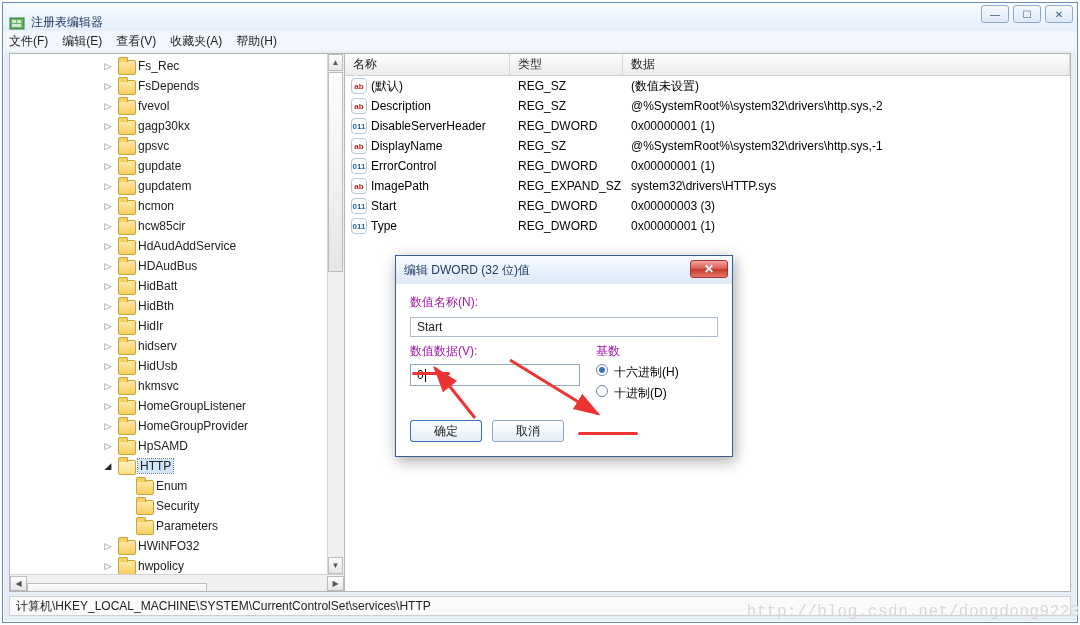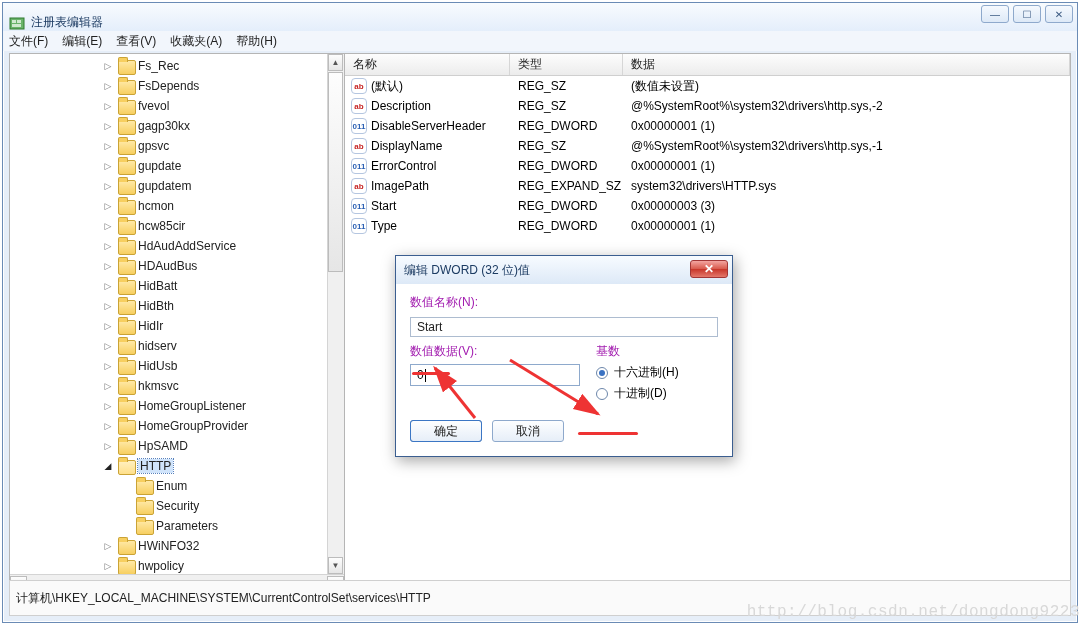--- a/index.html
+++ b/index.html
@@ -36,37 +36,37 @@
 .col{border-right:1px solid #d6d6d6;display:flex;align-items:center;padding:0 8px;color:#222}
 .col.c1{width:165px}.col.c2{width:113px}.col.c3{flex:1}
 .rows{padding-top:0}
 .row{display:flex;align-items:center;height:20px}
 .row .c1{width:165px;display:flex;align-items:center;padding-left:6px;gap:4px}
 .row .c2{width:113px;padding-left:8px}
 .row .c3{flex:1;padding-left:8px}
 .ic{width:16px;height:16px;display:inline-flex;align-items:center;justify-content:center;border:1px solid #b5c6e0;border-radius:4px;font-size:8px;font-weight:bold}
 .ic.sz{background:#fff;color:#c62323}
 .ic.dw{background:#fff;color:#2a5fb3}
-.statusbar{position:absolute;left:6px;right:6px;bottom:6px;height:36px;border:1px solid #cfcfcf;background:#fafafa;display:flex;align-items:center;padding:0 6px;color:#222}
+.statusbar{position:absolute;left:6px;right:6px;bottom:6px;height:20px;border:1px solid #cfcfcf;background:#fafafa;display:flex;align-items:center;padding:0 6px;color:#222}
 .vscroll{position:absolute;right:0;top:0;bottom:17px;width:17px;background:#f0f0f0;border-left:1px solid #d4d4d4}
 .vscroll .ar{width:15px;height:17px;background:linear-gradient(#fdfdfd,#e6e6e6);border:1px solid #bcbcbc;display:flex;align-items:center;justify-content:center;font-size:8px;color:#555;position:absolute;left:0}
 .vscroll .ar.up{top:0}.vscroll .ar.dn{bottom:0}
 .vscroll .thumb{position:absolute;left:0;top:18px;width:15px;height:200px;background:linear-gradient(#fdfdfd,#e6e6e6);border:1px solid #bcbcbc}
 
 .dialog{position:absolute;left:395px;top:255px;width:338px;border:1px solid #3b5e90;background:#fff;box-shadow:2px 4px 14px rgba(0,0,0,.35)}
 .dlg-title{height:28px;background:linear-gradient(#f7fbff,#dde9f7);display:flex;align-items:center;padding:0 8px;color:#1c3b62;position:relative}
 .dlg-close{position:absolute;right:4px;top:4px;width:38px;height:18px;border:1px solid #a23636;border-radius:3px;background:linear-gradient(#f3a5a0,#d95c4f 48%,#c8372b 52%,#e4786b);display:flex;align-items:center;justify-content:center;color:#fff;font-weight:bold;font-size:11px}
 .dlg-body{padding:10px 14px 14px;display:flex;flex-direction:column;gap:6px}
 .dlg-label{color:#a21caf}
 .dlg-field{height:20px;border:1px solid #adbcd0;background:#fff;padding:0 6px;display:flex;align-items:center;color:#222}
 .dlg-row{display:flex;gap:16px}
 .dlg-col{display:flex;flex-direction:column;gap:4px}
 .dlg-input{width:170px;height:22px;border:1px solid #8ea9cc;background:#fff;padding:0 6px;color:#000;display:flex;align-items:center}
 .radios{display:flex;flex-direction:column;gap:4px}
-.radio{display:flex;align-items:center;gap:6px}
+.radio{display:flex;gap:6px}
 .radio .dot{width:12px;height:12px;border:1px solid #6d87ab;border-radius:50%;background:#fff;display:flex;align-items:center;justify-content:center}
 .radio .dot.on:after{content:"";width:6px;height:6px;border-radius:50%;background:#3a72c3}
 .dlg-btns{display:flex;justify-content:flex-start;gap:10px;margin-top:12px}
 .btn{width:72px;height:22px;border:1px solid #8ea9cc;border-radius:3px;background:linear-gradient(#fdfeff,#e6eef8);display:flex;align-items:center;justify-content:center;color:#222}
 .btn.primary{outline:1px solid #3b76c4;outline-offset:-1px}
 .arrow{position:absolute;pointer-events:none}
 .arrow svg{overflow:visible}
 .red-under{position:absolute;height:3px;background:#e33;border-radius:2px}
 .watermark{position:absolute;right:0;bottom:4px;color:#d8d8d8;font-family:"Courier New",monospace;font-size:16px;letter-spacing:.5px}
 </style>

